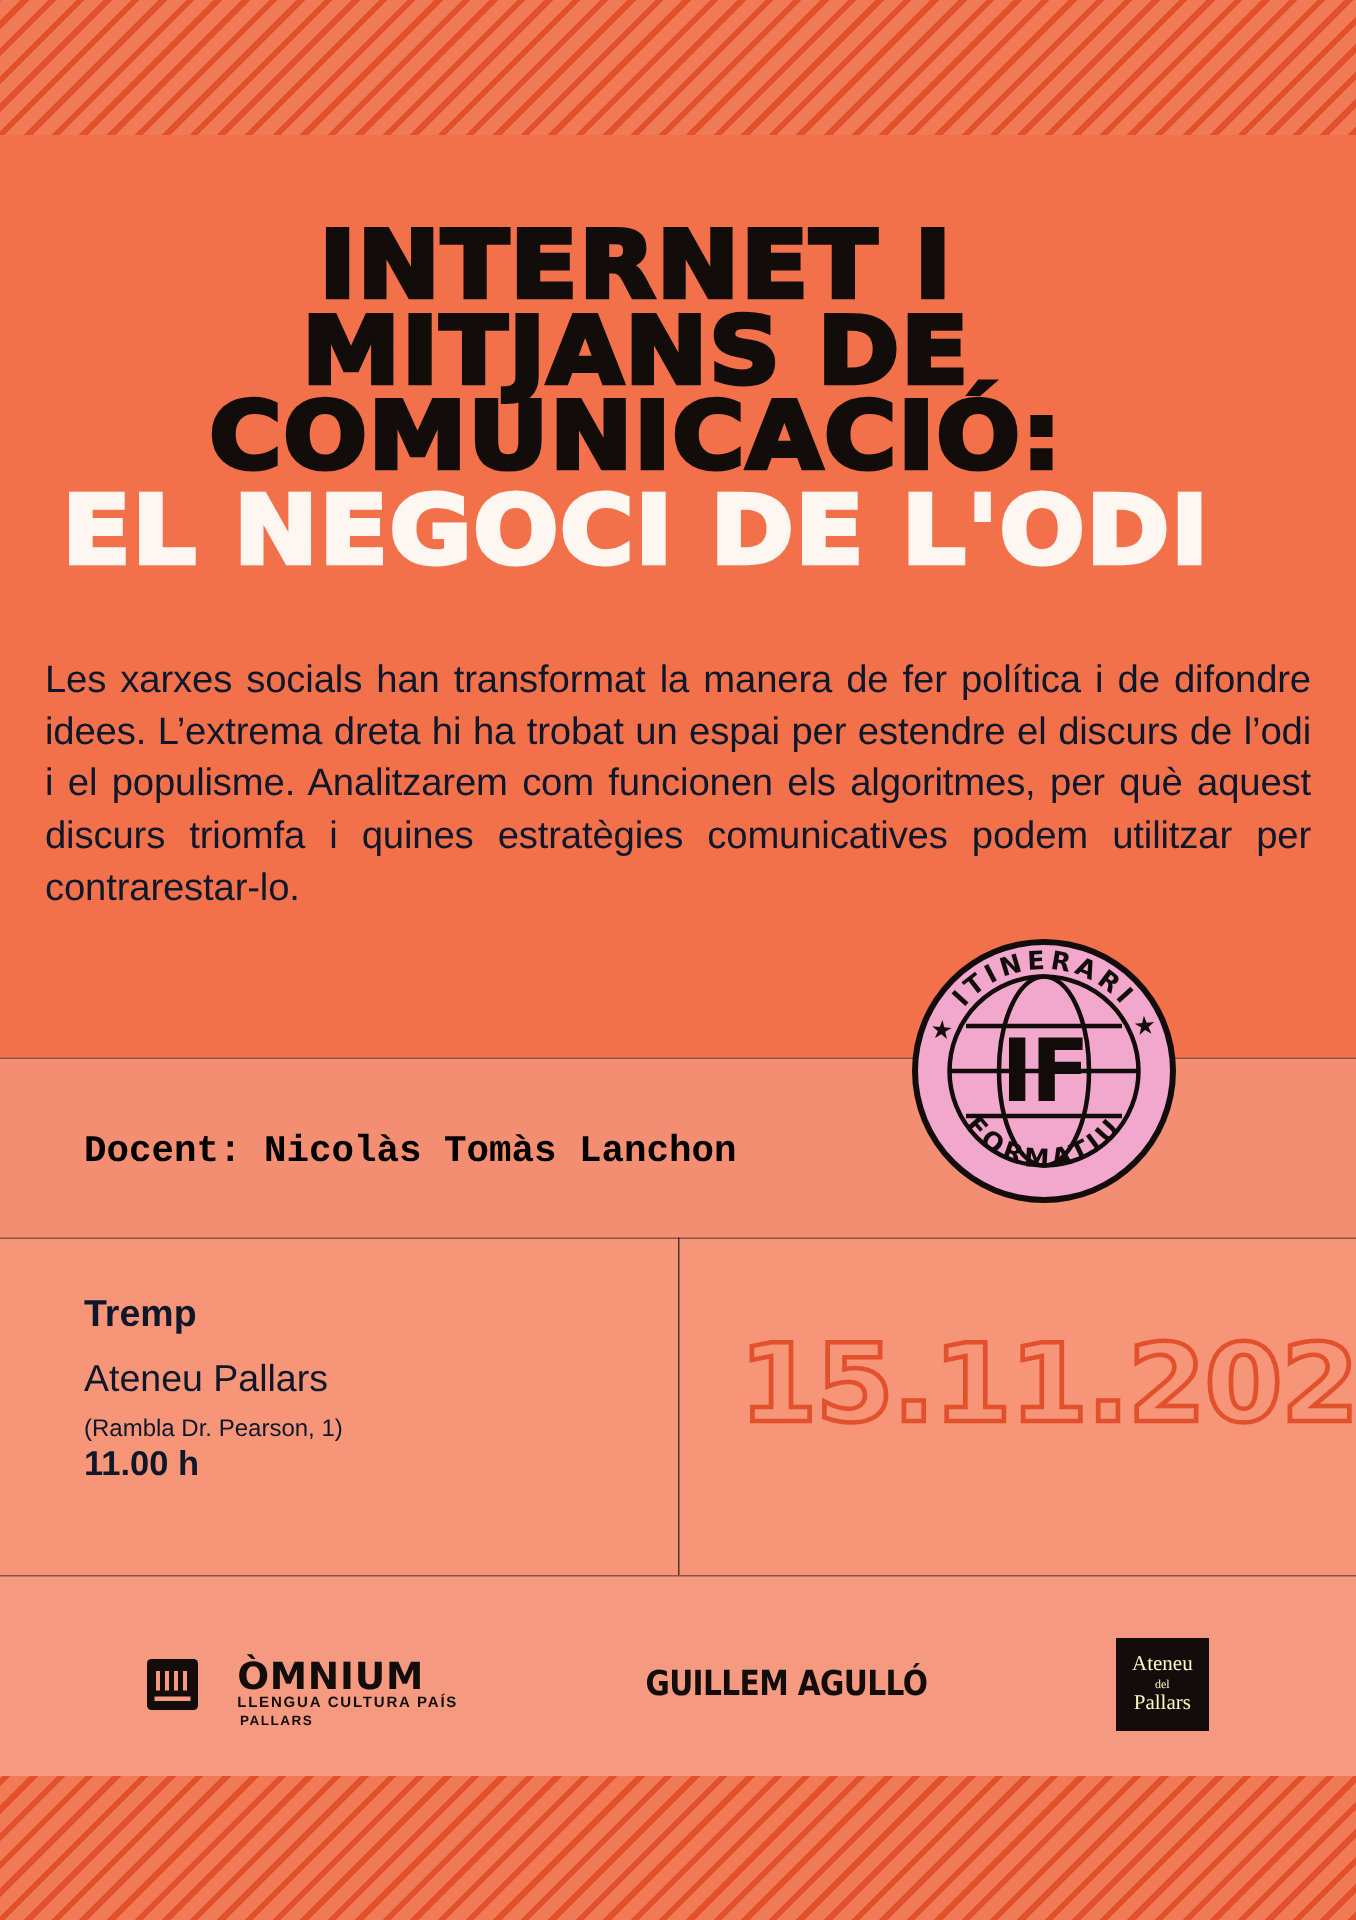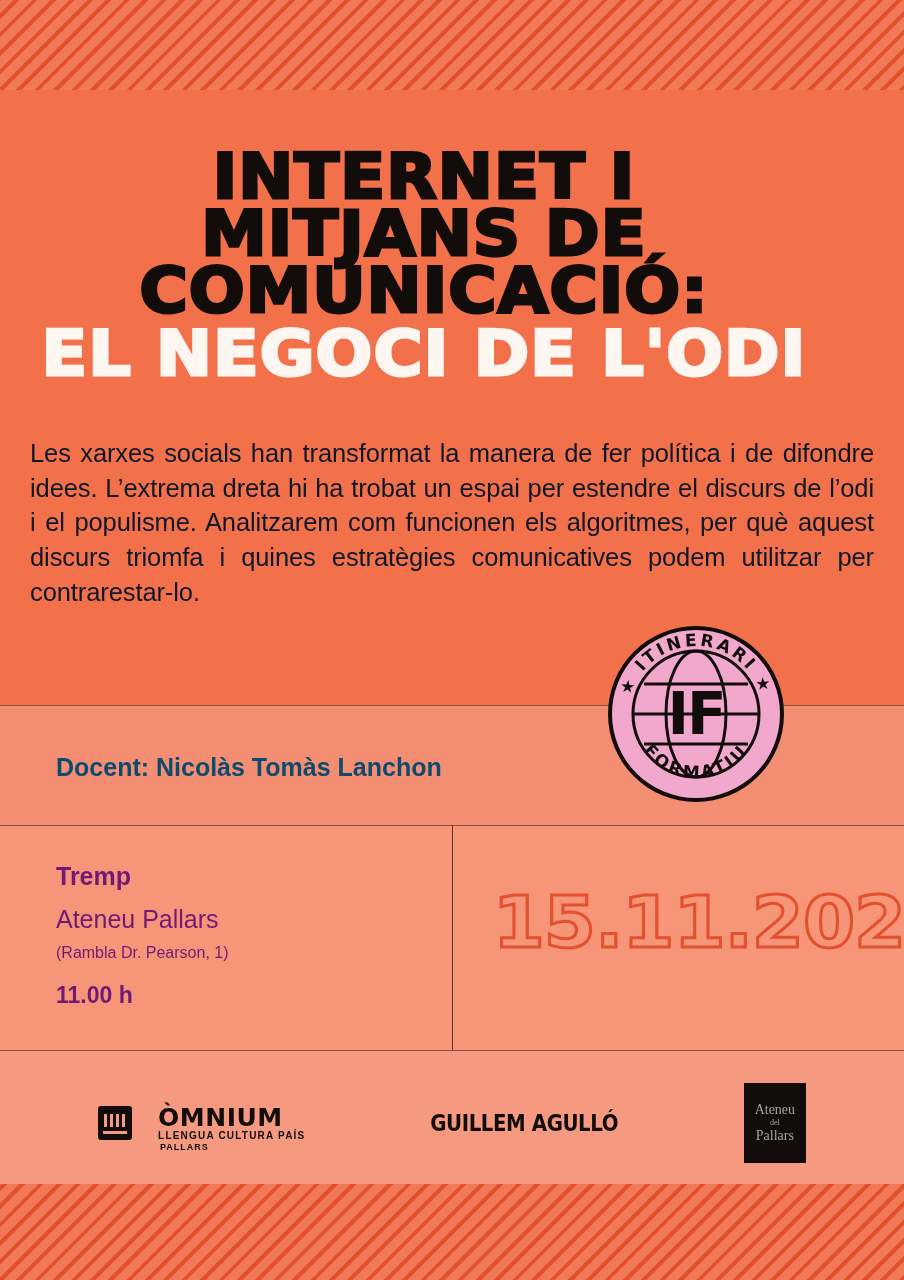--- a/index.html
+++ b/index.html
@@ -141,44 +141,44 @@
   }
   .badge svg { display: block; }
 
   
   .docent {
     position: absolute;
     left: 56px;
     top: 753px;
     font-size: 25px;
     font-weight: bold;
-    color: #0c4a6e;
+    color: #000000;
+    font-family: Liberation Mono, monospace;
   }
 
   
   .place {
     position: absolute;
     left: 56px;
     top: 862px;
-    color: #701a75;
+    color: #0f172a;
   }
   .place .city {
     font-size: 25px;
     font-weight: bold;
     margin-bottom: 14px;
   }
   .place .venue {
     font-size: 25px;
     font-weight: 400;
     margin-bottom: 10px;
   }
   .place .addr {
     font-size: 16px;
     font-weight: 400;
-    margin-bottom: 20px;
   }
   .place .time {
     font-size: 23px;
     font-weight: bold;
   }
 
   
   .date {
     position: absolute;
     left: 500px;
@@ -260,23 +260,23 @@
   }
   .logo-guillem {
     font-family: "DejaVu Sans", sans-serif;
     font-weight: 900;
     font-size: 23px;
     letter-spacing: -.5px;
     color: #120d0b;
     transform: scaleX(.86);
   }
   .logo-ateneu {
-    width: 62px; height: 80px;
+    width: 62px; height: 62px;
     background: #120d0b;
-    color: #a3a3a3;
+    color: #fef9c3;
     display: flex;
     flex-direction: column;
     align-items: center;
     justify-content: center;
     font-family: "Liberation Serif", serif;
     font-size: 14px;
     line-height: 1.15;
   }
   .logo-ateneu .tiny { font-size: 8px; }
 </style>

